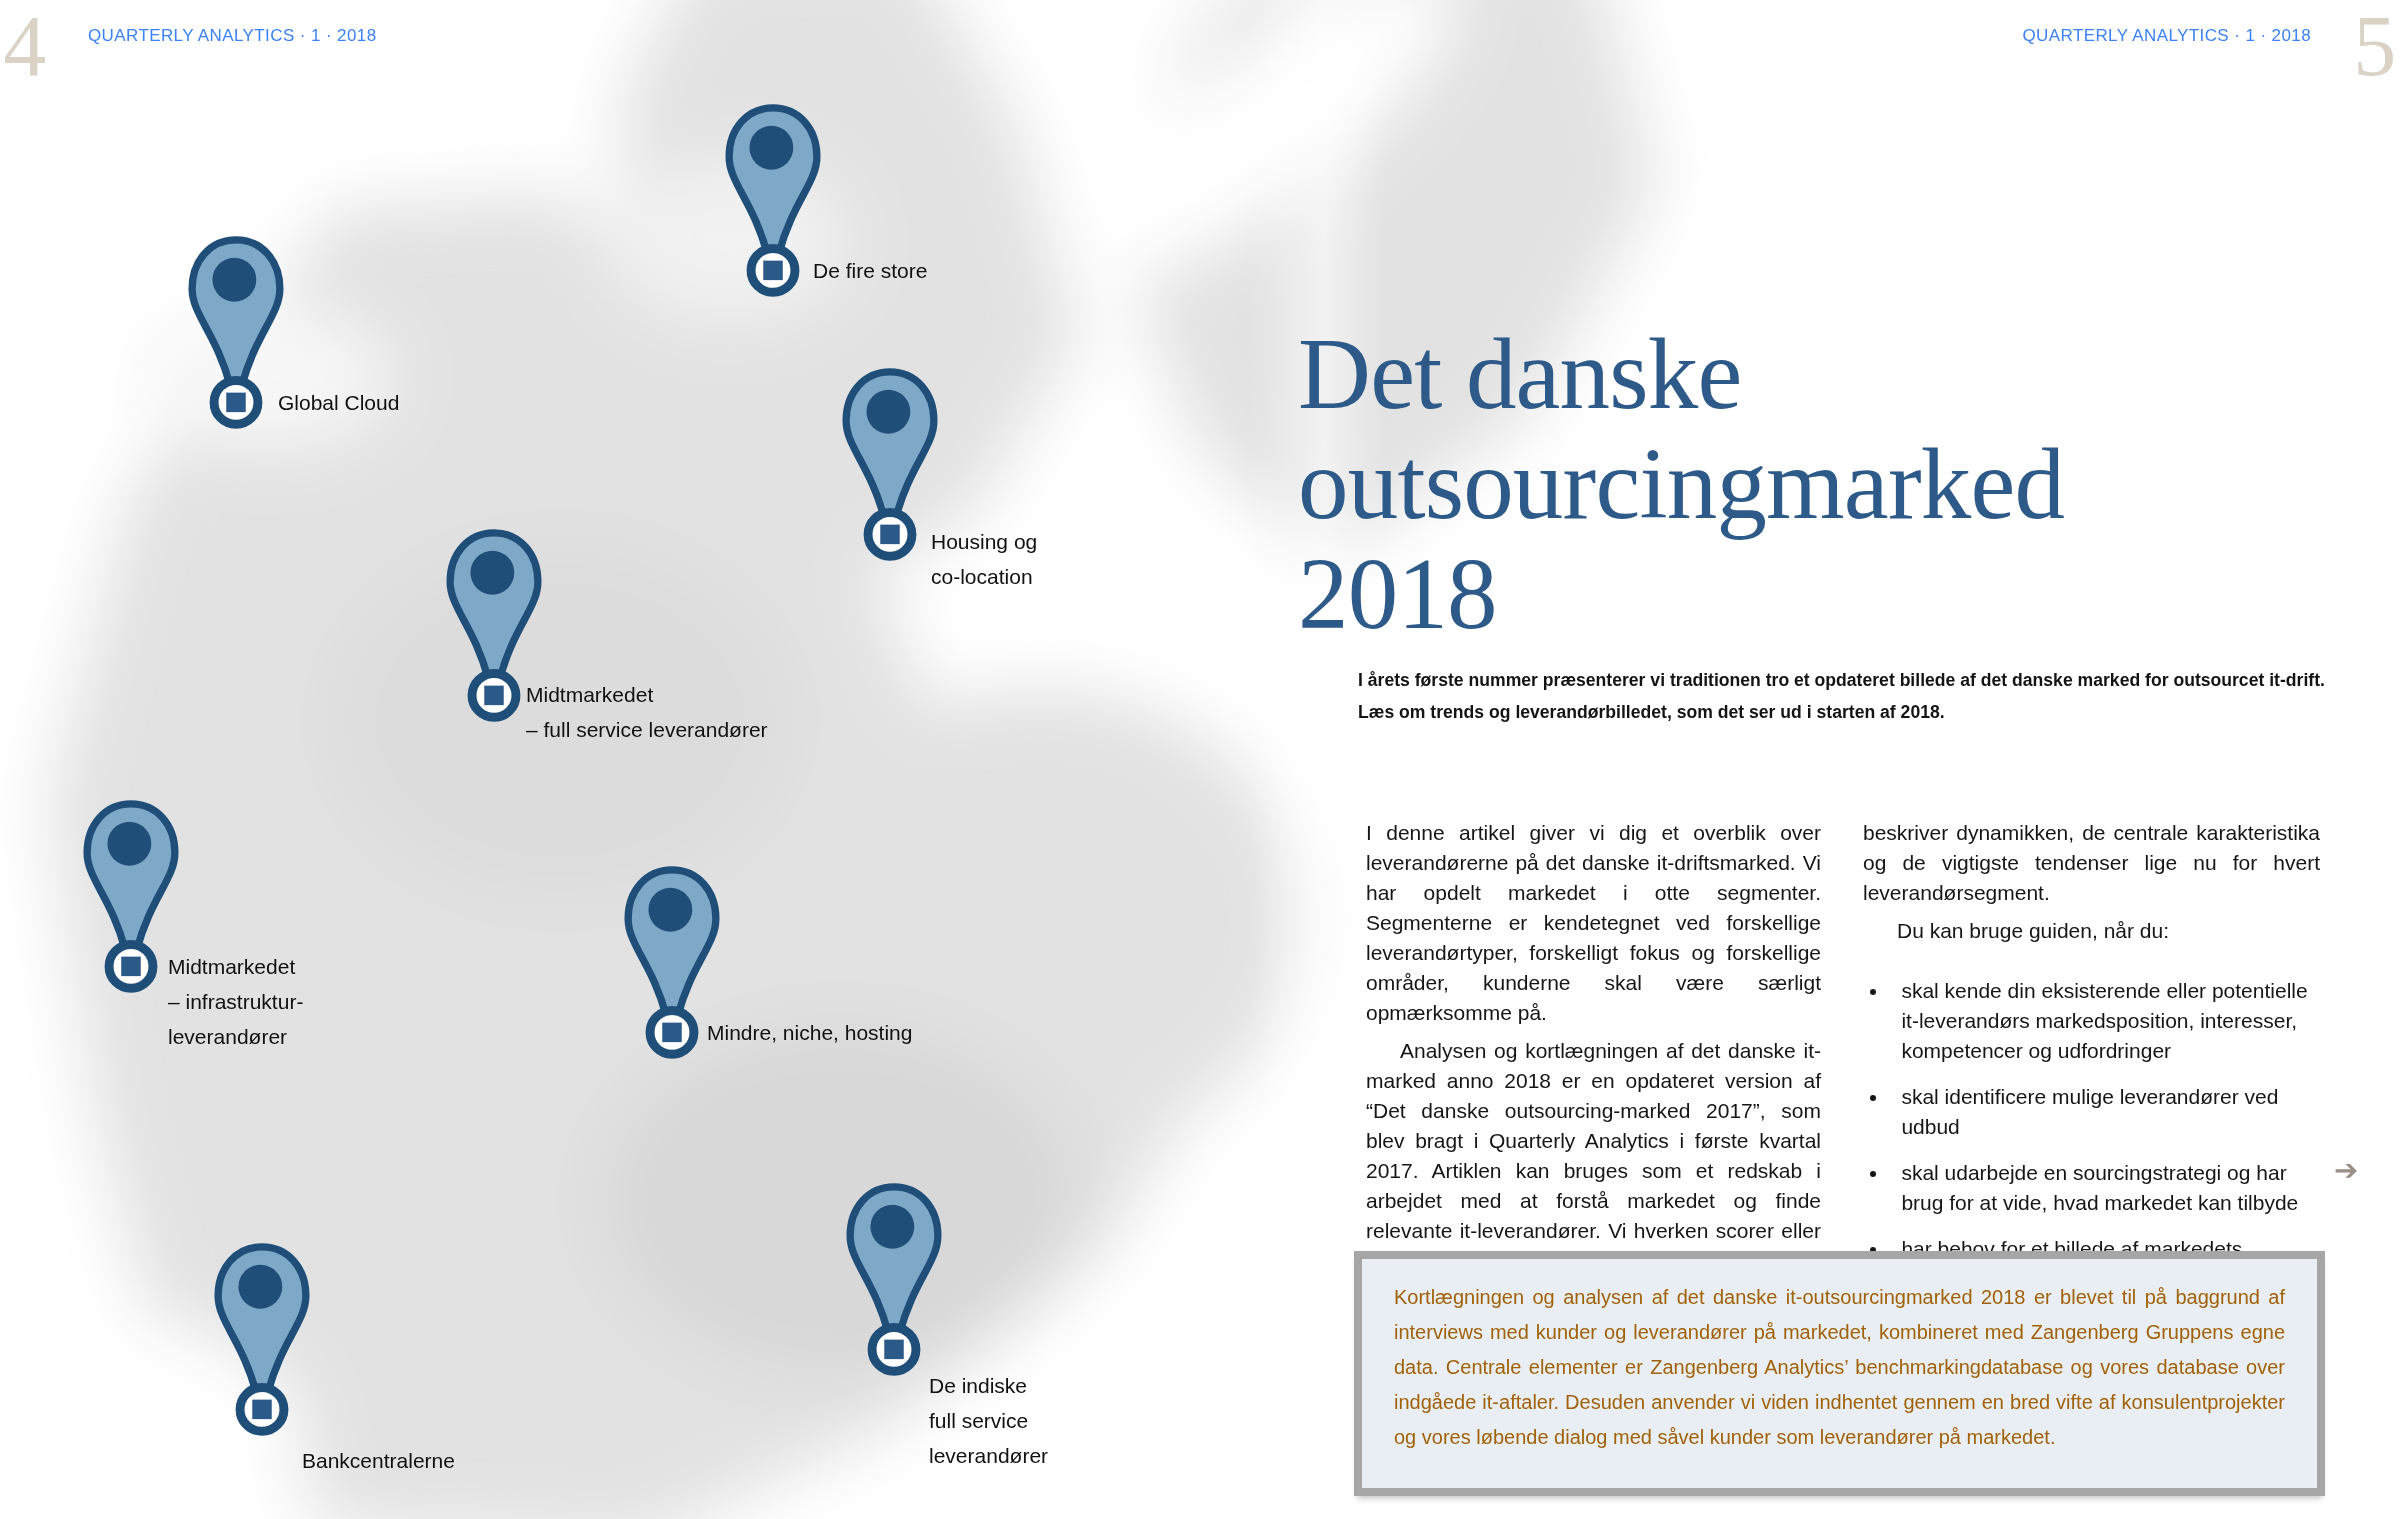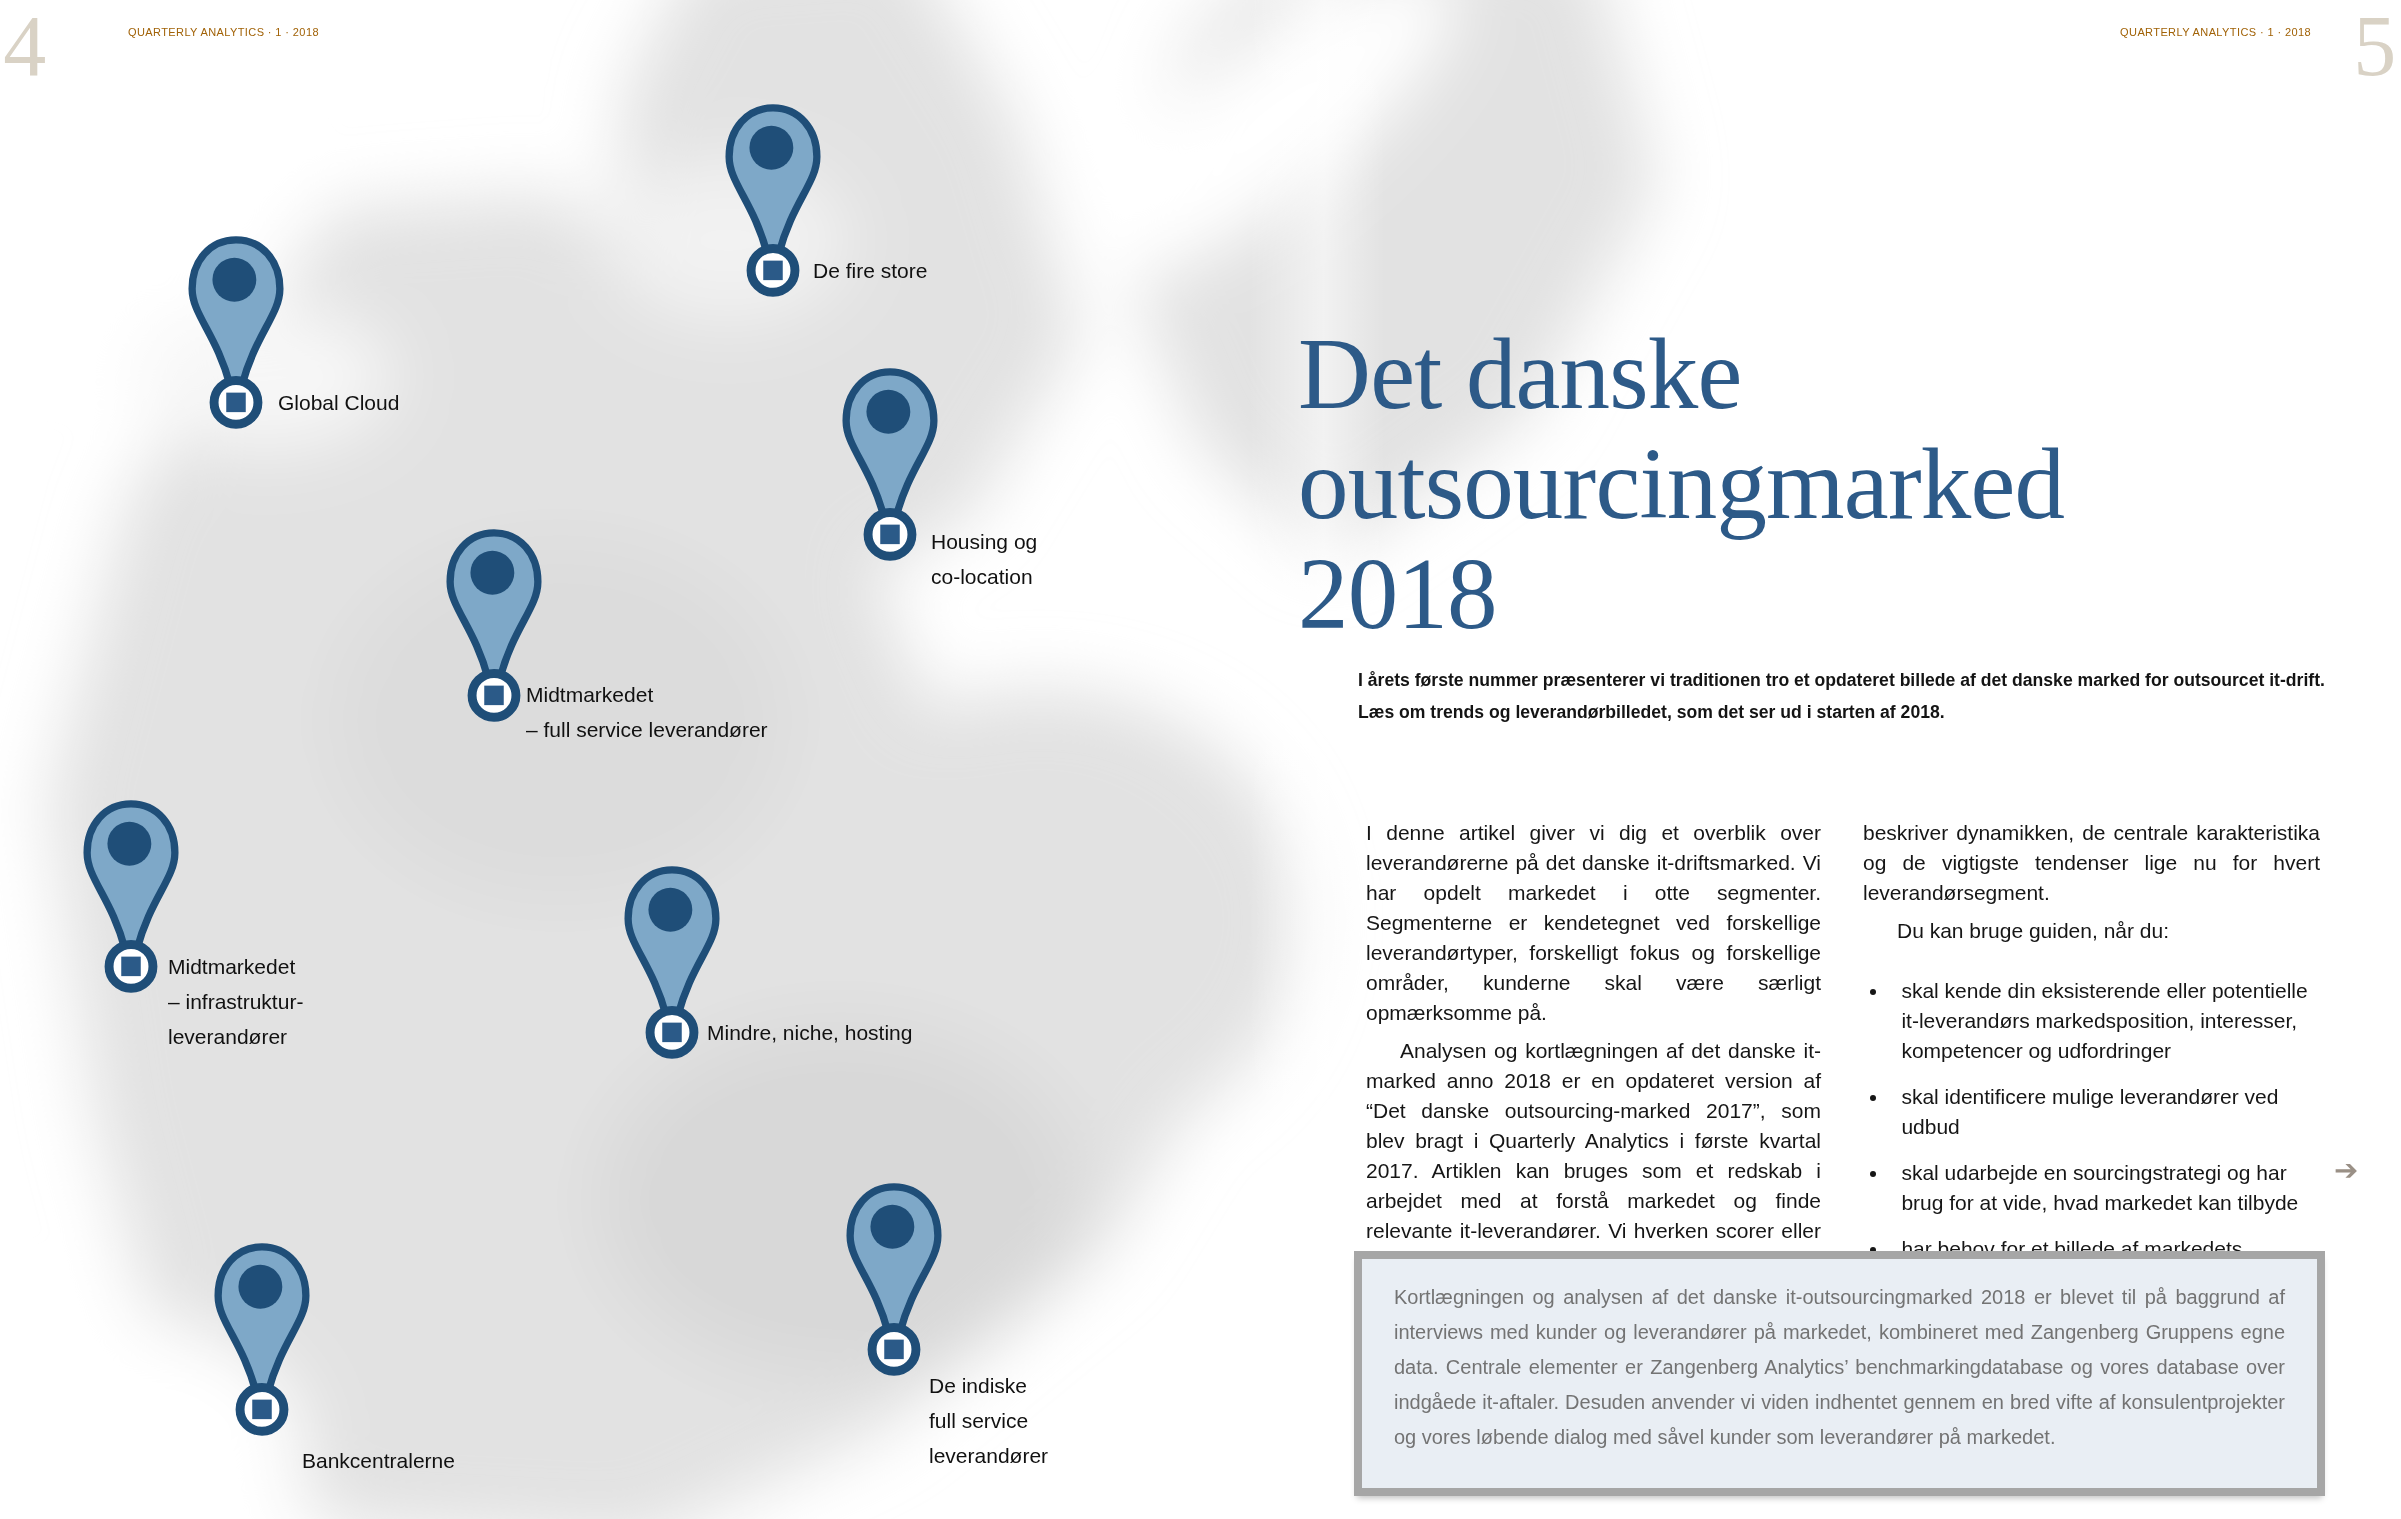--- a/index.html
+++ b/index.html
@@ -6,21 +6,21 @@
   body{width:2401px;height:1519px;position:relative;overflow:hidden;
        font-family:"Liberation Sans",sans-serif;color:#1a1a1a;}
 
   
   #map-layer{position:absolute;left:0;top:0;width:2401px;height:1519px;z-index:0;}
   .gutter-light{position:absolute;left:1249px;top:0;width:136px;height:1519px;z-index:1;
     background:linear-gradient(90deg,rgba(255,255,255,0) 0%,rgba(255,255,255,.55) 55%,rgba(255,255,255,0) 100%);
     pointer-events:none;}
 
   
-  .running-head{position:absolute;top:25.6px;font-size:11px;letter-spacing:0.4px;color:#a16207;z-index:3;margin-left:40px;}
+  .running-head{position:absolute;top:25.6px;font-size:17px;letter-spacing:0.4px;color:#3b82f6;z-index:3;}
   .running-head.left{left:88px;}
   .running-head.right{right:90px;text-align:right;}
   .folio{position:absolute;top:3.2px;font-family:"Liberation Serif",serif;font-size:86px;line-height:1;
          color:#d9d2c5;z-index:3;}
   .folio.left{left:3.2px;}
   .folio.right{right:4.8px;}
 
   
   .pin{position:absolute;width:98px;height:195px;z-index:2;}
   .pin-label{position:absolute;z-index:2;font-family:Liberation Sans, sans-serif;font-size:21px;line-height:35px;
@@ -40,21 +40,21 @@
   .lead-in{text-indent:34px;}
   ul.bullets{margin:30px 0 0 0;padding:0 0 0 17.6px;list-style:disc;}
   ul.bullets li{margin:16px;padding-left:12.8px;text-align:left;}
   .more-arrow{position:absolute;left:2334px;top:1156px;z-index:2;font-size:29px;color:#9a9086;line-height:1;}
 
   
   .info-box{position:absolute;left:1354px;top:1251px;width:971px;min-height:245px;z-index:2;
     box-sizing:border-box;background:#e9eef4;border:8px solid #a6a6a6;
     padding:21px 32px 22.4px 32px;box-shadow:0 4.8px 6.4px -3.2px rgba(0,0,0,.25);}
   .info-box h3{margin:0 0 9.6px 0;font-size:21.6px;font-weight:bold;letter-spacing:0.2px;color:#111;}
-  .info-box .box-body{font-size:20px;line-height:35px;text-align:justify;color:#737373;}
+  .info-box .box-body{font-size:20px;line-height:35px;text-align:justify;color:#a16207;}
 </style>
 </head>
 <body>
 
 <svg id="map-layer" viewBox="0 0 3000 1898" preserveAspectRatio="none" aria-hidden="true">
   <defs>
     <filter id="soft" x="-20%" y="-20%" width="140%" height="140%">
       <feGaussianBlur stdDeviation="42"></feGaussianBlur>
     </filter>
   </defs>

